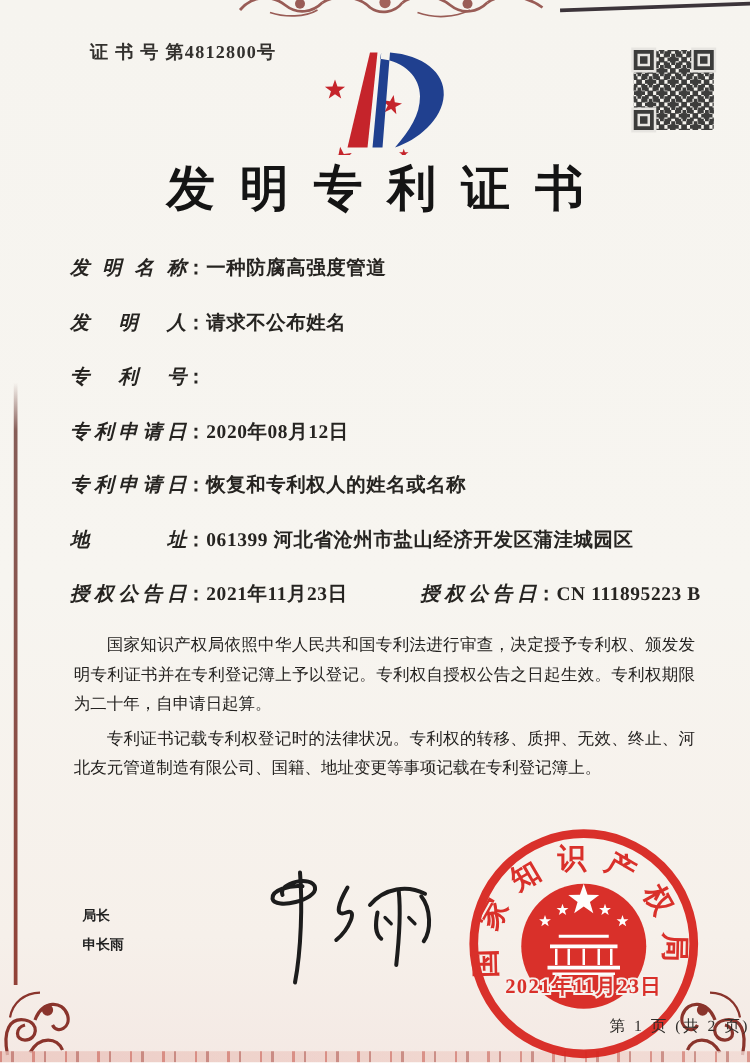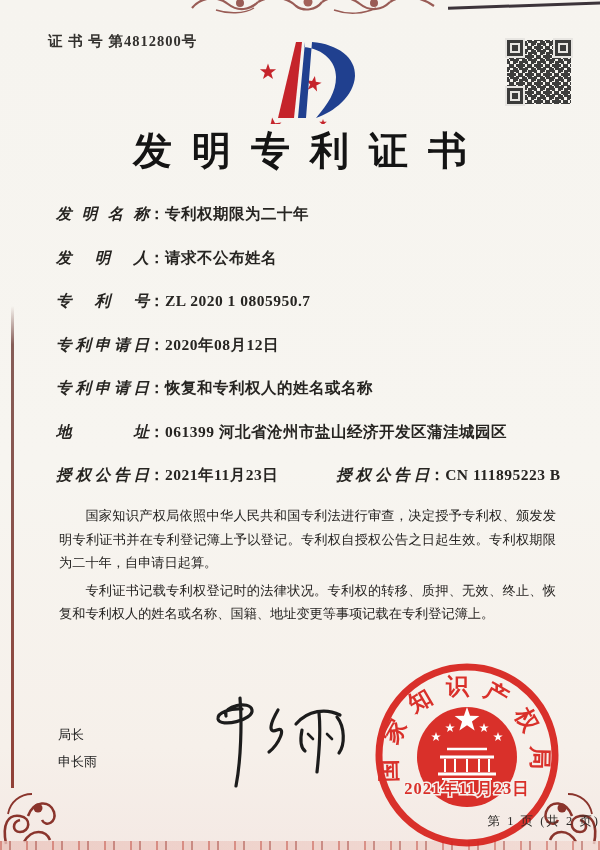--- a/index.html
+++ b/index.html
@@ -15,21 +15,21 @@
   .left-line{position:absolute;left:11px;top:306px;width:3px;height:482px;
     background:linear-gradient(180deg,rgba(96,42,36,0) 0%,rgba(96,42,36,.75) 8%,rgba(120,50,42,.85) 60%,rgba(140,56,46,.95) 100%);}
   .corner{position:absolute;width:62px;height:66px;}
   .corner.bl{left:0;bottom:4px;}
   .corner.br{right:0;bottom:4px;transform:scaleX(-1);}
   .bottom-stripe{position:absolute;left:0;bottom:0;width:600px;height:9px;opacity:.8;
     background:
       repeating-linear-gradient(90deg,rgba(190,60,48,.55) 0 2px,rgba(243,222,216,.25) 2px 9px,rgba(150,40,32,.5) 9px 11px,rgba(246,230,226,.3) 11px 26px),
       linear-gradient(90deg,#e7b9b0,#f0d4cc);}
   
-  .cert-no{position:absolute;left:48px;top:32px;font-size:14.5px;letter-spacing:1px;color:#33312e;font-weight:600;}
+  .cert-no{position:absolute;left:72px;top:32px;font-size:14.5px;letter-spacing:1px;color:#33312e;font-weight:600;}
   .qr{position:absolute;left:507px;top:40px;width:64px;height:64px;filter:contrast(.85);opacity:.88;
     background:
       conic-gradient(#141414 25%,transparent 0 50%,#141414 0 75%,transparent 0) 2px 1px/9px 9px,
       conic-gradient(#141414 25%,transparent 0 50%,#141414 0 75%,transparent 0) 0 0/6px 6px;}
   .qr .finder{position:absolute;width:10px;height:10px;border:3.5px solid #111;background:#f7f5f1;box-shadow:0 0 0 2px #f7f5f1;}
   .qr .finder::after{content:"";position:absolute;left:2px;top:2px;width:6px;height:6px;background:#111;}
   .qr .f-tl{left:0;top:0;} .qr .f-tr{right:0;top:0;} .qr .f-bl{left:0;bottom:0;}
   .logo{position:absolute;left:232px;top:36px;width:136px;height:88px;}
   .title{position:absolute;left:0;top:124px;width:600px;text-align:center;
     font-size:39px;font-weight:700;letter-spacing:20px;text-indent:20px;color:#141414;}
@@ -38,21 +38,21 @@
   .frow{display:flex;align-items:baseline;height:43.5px;white-space:nowrap;}
   .flabel{display:inline-block;width:93px;text-align:justify;text-align-last:justify;font-style:italic;}
   .fcolon{display:inline-block;width:16px;}
   .fvalue{letter-spacing:.5px;}
   .fgap{display:inline-block;width:58px;}
   
   .body-text{position:absolute;left:55px;top:500px;width:505px;font-size:13.2px;line-height:1.78;
     color:#242220;text-align:justify;font-weight:500;}
   .body-text p{margin:4px;text-indent:2em;}
   
-  .officer{position:absolute;left:58px;top:722px;font-size:13px;font-weight:400;line-height:2.05;color:#222;}
+  .officer{position:absolute;left:66px;top:722px;font-size:11px;font-weight:700;line-height:2.05;color:#222;}
   .signature{position:absolute;left:196px;top:692px;width:172px;height:100px;}
   .seal{position:absolute;left:362px;top:660px;width:212px;height:190px;opacity:.94;}
   .footer{position:absolute;left:0;top:813px;width:600px;text-align:right;font-size:12.5px;color:#2e2c29;letter-spacing:2px;}
 </style>
 </head>
 <body>
 
 <div class="page">
 
   <svg class="top-ornament" viewBox="0 0 256 22">
@@ -112,31 +112,30 @@
     </g>
     <path fill="#20408f" d="M73,6 L80,6 C106,8 124,22 123,40 C122,60 102,76 84,82 C96,68 104,56 104,41 C104,26 92,13 72,11 Z M80,6 L73,6 66,82 74,82 Z"></path>
   </svg>
 
   <div class="title">发明专利证书</div>
 
   <div class="fields">
     <div class="frow">
       <span class="flabel">发明名称</span>
         <span class="fcolon">：</span>
-        <span class="fvalue">专利权期限为二十年</span>
+        <span class="fvalue">一种防腐高强度管道</span>
     </div>
     <div class="frow">
       <span class="flabel">发明人</span>
         <span class="fcolon">：</span>
         <span class="fvalue">请求不公布姓名</span>
     </div>
     <div class="frow">
       <span class="flabel">专利号</span>
         <span class="fcolon">：</span>
-        <span class="fvalue">ZL 2020 1 0805950.7</span>
     </div>
     <div class="frow">
       <span class="flabel">专利申请日</span>
         <span class="fcolon">：</span>
         <span class="fvalue">2020年08月12日</span>
     </div>
     <div class="frow">
       <span class="flabel">专利申请日</span>
         <span class="fcolon">：</span>
         <span class="fvalue">恢复和专利权人的姓名或名称</span>
@@ -152,21 +151,21 @@
         <span class="fvalue">2021年11月23日</span>
       <span class="fgap"></span>
       <span class="flabel">授权公告日</span>
         <span class="fcolon">：</span>
         <span class="fvalue">CN 111895223 B</span>
     </div>
   </div>
 
   <div class="body-text">
     <p>国家知识产权局依照中华人民共和国专利法进行审查，决定授予专利权、颁发发明专利证书并在专利登记簿上予以登记。专利权自授权公告之日起生效。专利权期限为二十年，自申请日起算。</p>
-    <p>专利证书记载专利权登记时的法律状况。专利权的转移、质押、无效、终止、恢复和专利权人的姓名或名称、国籍、地址变更等事项记载在专利登记簿上。</p>
+    <p>专利证书记载专利权登记时的法律状况。专利权的转移、质押、无效、终止、河北友元管道制造有限公司、国籍、地址变更等事项记载在专利登记簿上。</p>
   </div>
 
   <div class="officer">
     <div>局长</div>
     <div>申长雨</div>
   </div>
 
   <svg class="signature" viewBox="0 0 172 100">
     <g fill="none" stroke="#1c1c1c" stroke-width="3.2" stroke-linecap="round">
       <path d="M30,24 C26,14 54,8 56,18 C58,28 24,36 22,27 C21,20 36,16 46,17"></path>

